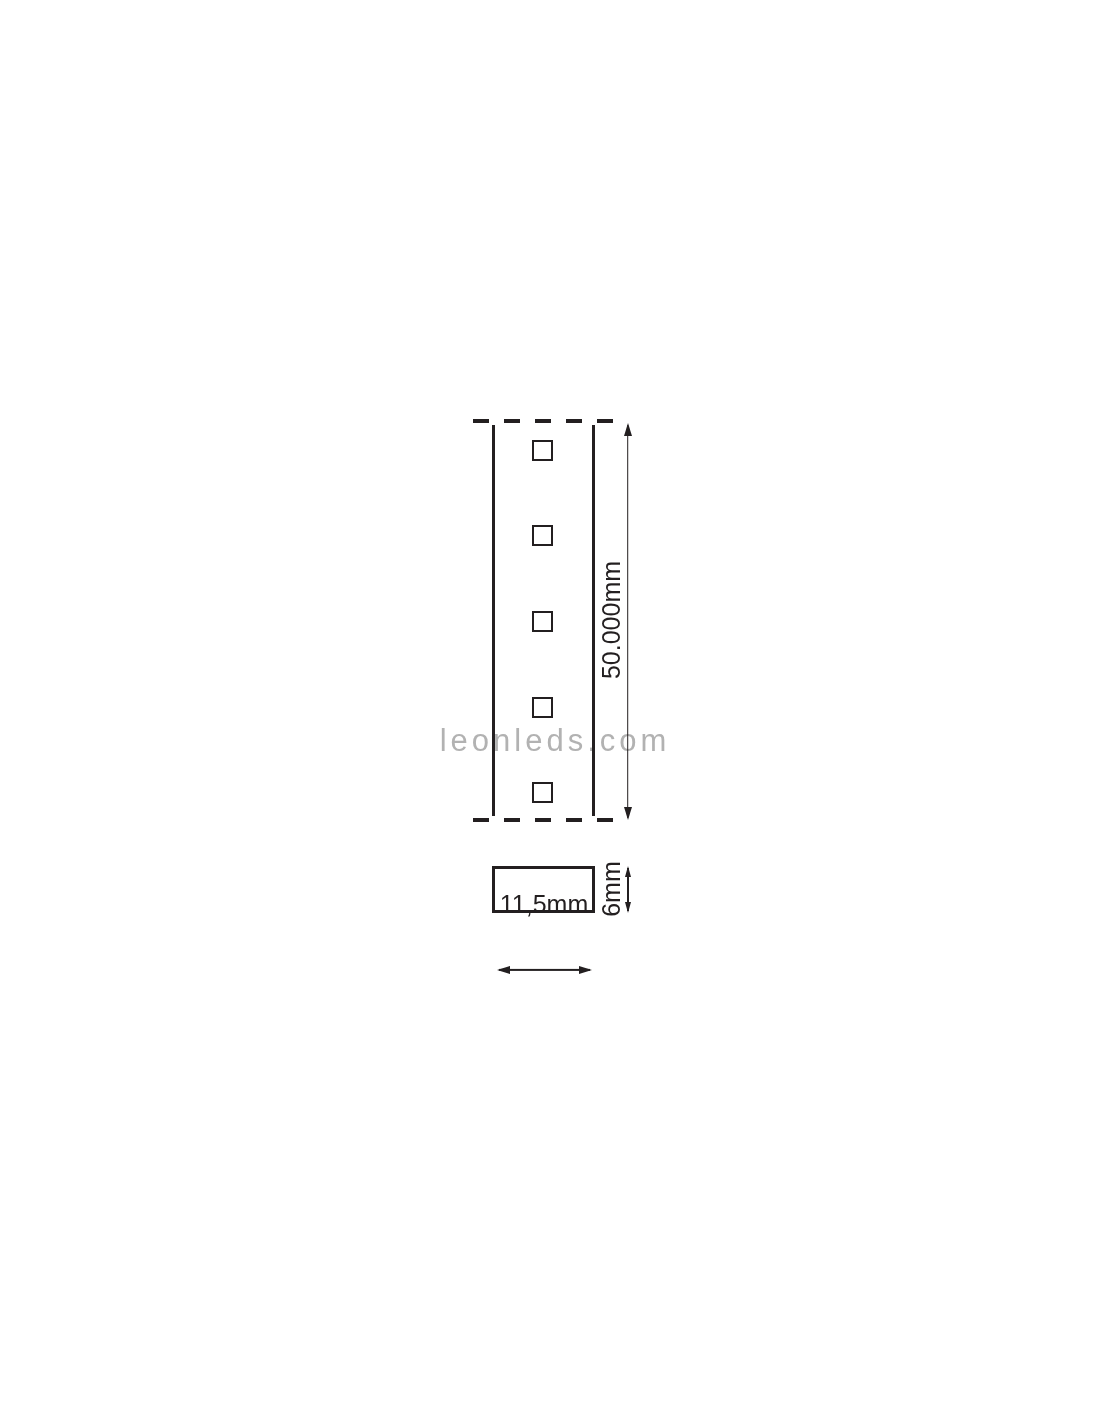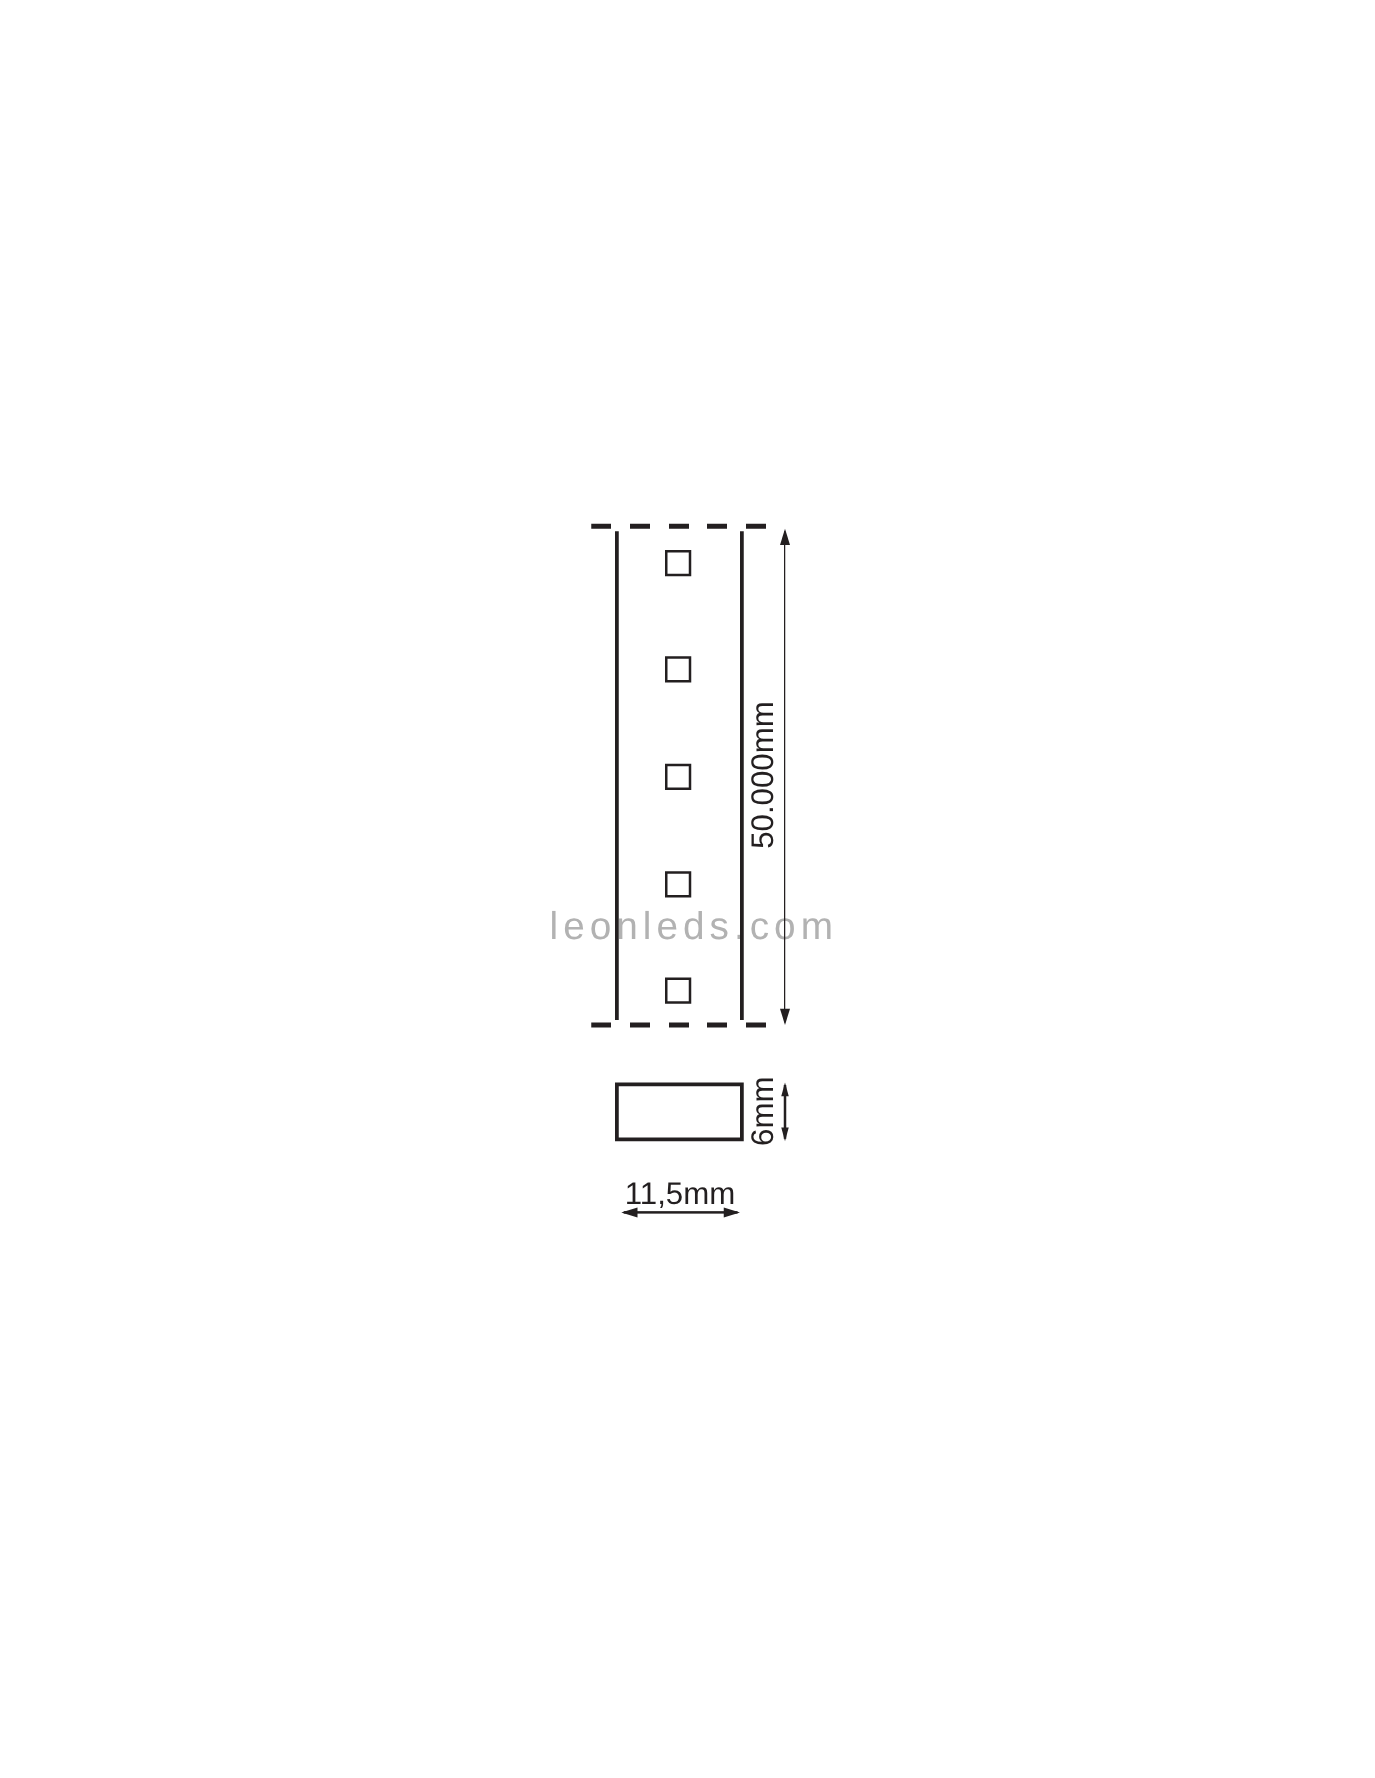--- a/index.html
+++ b/index.html
@@ -109,21 +109,21 @@
   .dim-label {
     position: absolute;
     font-size: 25px;
     color: var(--line-color);
     white-space: nowrap;
     z-index: 2;
   }
   .dim-label.rotated { transform: translate(-50%, -50%) rotate(-90deg); }
   #length-label { left: 611px; top: 620px; }
   #height-label { left: 611px; top: 889px; }
-  #width-label  { left: 544px; top: 941px; transform: translateX(-50%); }
+  #width-label  { left: 544px; top: 890px; transform: translateX(-50%); }
 
   
   .cross-section {
     position: absolute;
     left: 492px;
     top: 866px;
     width: 103px;
     height: 47px;
     border: 3.5px solid var(--line-color);
     background: var(--bg-color);

